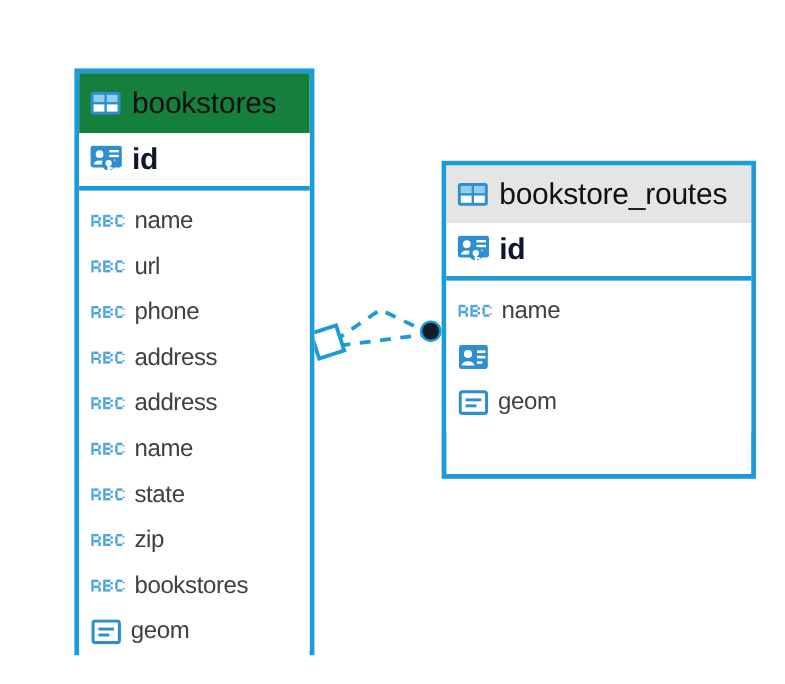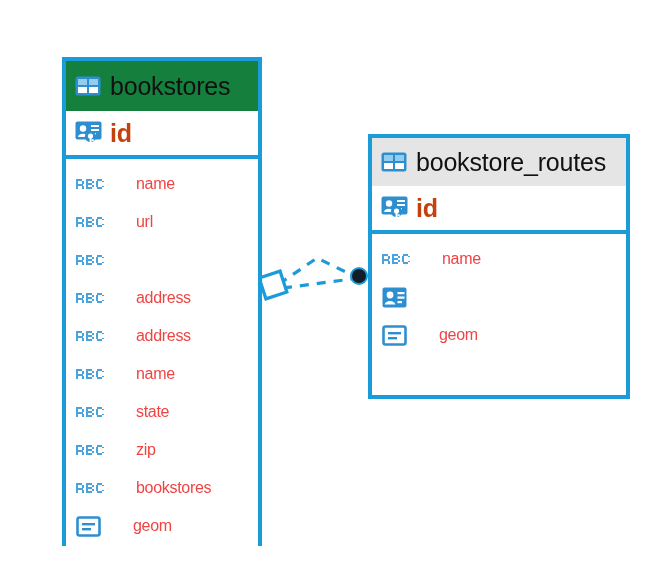--- a/index.html
+++ b/index.html
@@ -55,21 +55,21 @@
     display: flex;
     align-items: center;
     box-sizing: border-box;
     padding: 0 8px 0 9px;
     gap: 8px;
     background: #ffffff;
   }
   .pk-label {
     font-size: 25px;
     font-weight: bold;
-    color: #c2410c;
+    color: #0f172a;
     line-height: 1;
     letter-spacing: -0.2px;
   }
 
   
   .pk-divider {
     height: 4px;
     background: #1b9bd8;
     width: 100%;
   }
@@ -81,26 +81,25 @@
   }
   .attr-row {
     display: flex;
     align-items: center;
     box-sizing: border-box;
     height: 38px;
     padding: 0 8px 0 10px;
     gap: 8px;
   }
   .attr-label {
-    font-size: 16px;
-    color: #ef4444;
+    font-size: 20px;
+    color: #404040;
     line-height: 1;
     white-space: nowrap;
     letter-spacing: -0.3px;
-    margin-left: 24px;
   }
 
   
   .icon {
     flex: 0 0 auto;
     display: block;
     line-height: 0;
   }
   .icon-abc {
     width: 28px;
@@ -249,20 +248,21 @@
               <rect x="16" y="8" width="2" height="2"></rect>
                 <rect x="12" y="10" width="4" height="2"></rect>
               <rect x="21" y="2" width="5" height="2"></rect>
                 <rect x="20" y="4" width="2" height="6"></rect>
               <rect x="21" y="10" width="5" height="2"></rect>
                 <rect x="26" y="4" width="2" height="1"></rect>
               <rect x="26" y="9" width="2" height="1"></rect>
             </g>
           </svg>
         </span>
+        <span class="attr-label">phone</span>
       </div>
 
       <div class="attr-row">
         <span class="icon icon-abc">
           <svg viewBox="0 0 28 14" width="28" height="14" xmlns="http://www.w3.org/2000/svg">
             <g fill="#4ba3dd">
               <rect x="0" y="2" width="2" height="10"></rect>
                 <rect x="2" y="2" width="4" height="2"></rect>
               <rect x="6" y="4" width="2" height="3"></rect>
                 <rect x="2" y="7" width="5" height="2"></rect>

